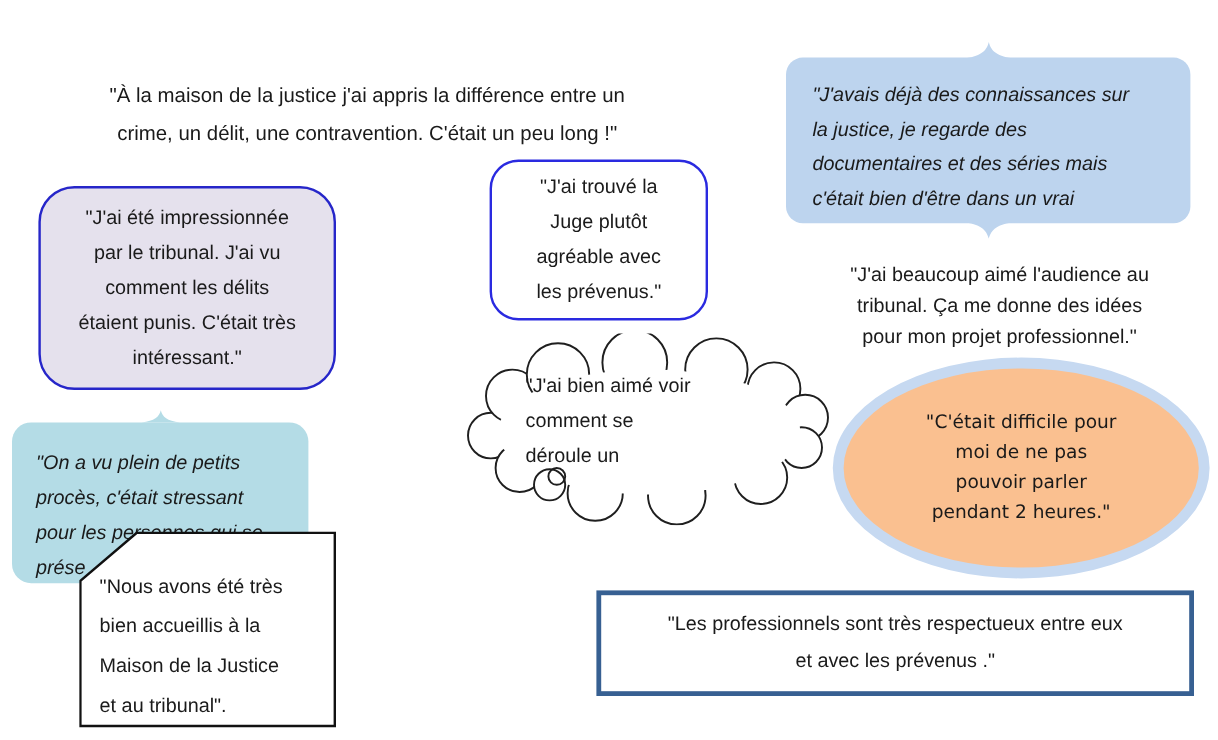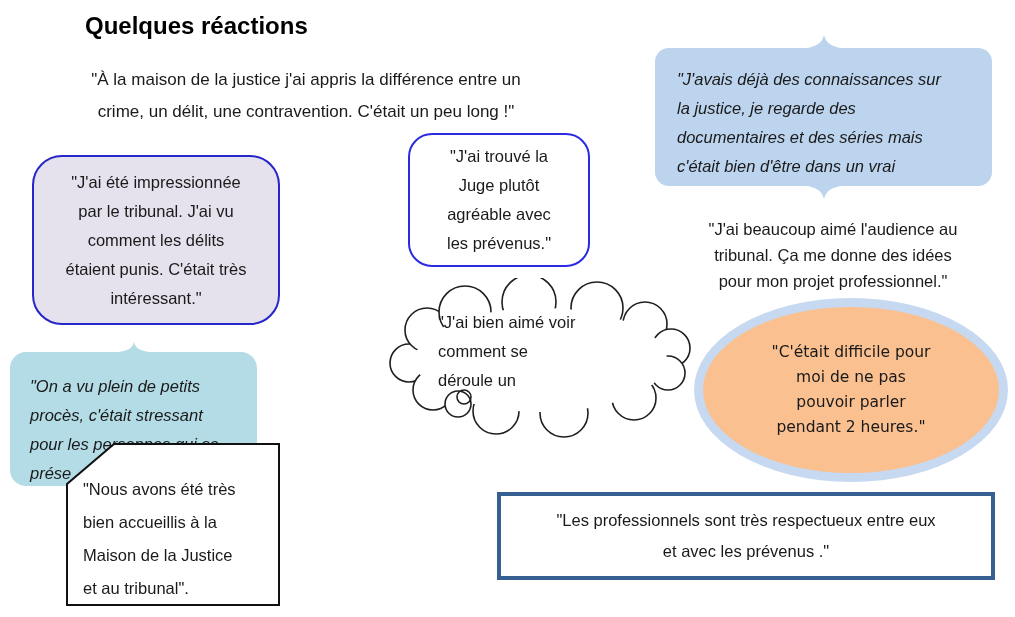--- a/index.html
+++ b/index.html
@@ -85,21 +85,20 @@
     background:#ffffff; border:4px solid #376092; box-sizing:border-box;
     display:flex; align-items:center; justify-content:center;
     text-align:center; font-size:16.5px; line-height:31px; z-index:4;
   }
 </style>
 </head>
 <body>
 
 <div class="slide">
 
-  <div class="title">Quelques réactions</div>
 
   <div class="top-plain q">"À la maison de la justice j'ai appris la différence entre un
 crime, un délit, une contravention. C'était un peu long !"</div>
 
   <div class="purple-box">
     <div class="q">"J'ai été impressionnée
 par le tribunal. J'ai vu
 comment les délits
 étaient punis. C'était très
 intéressant."</div>

